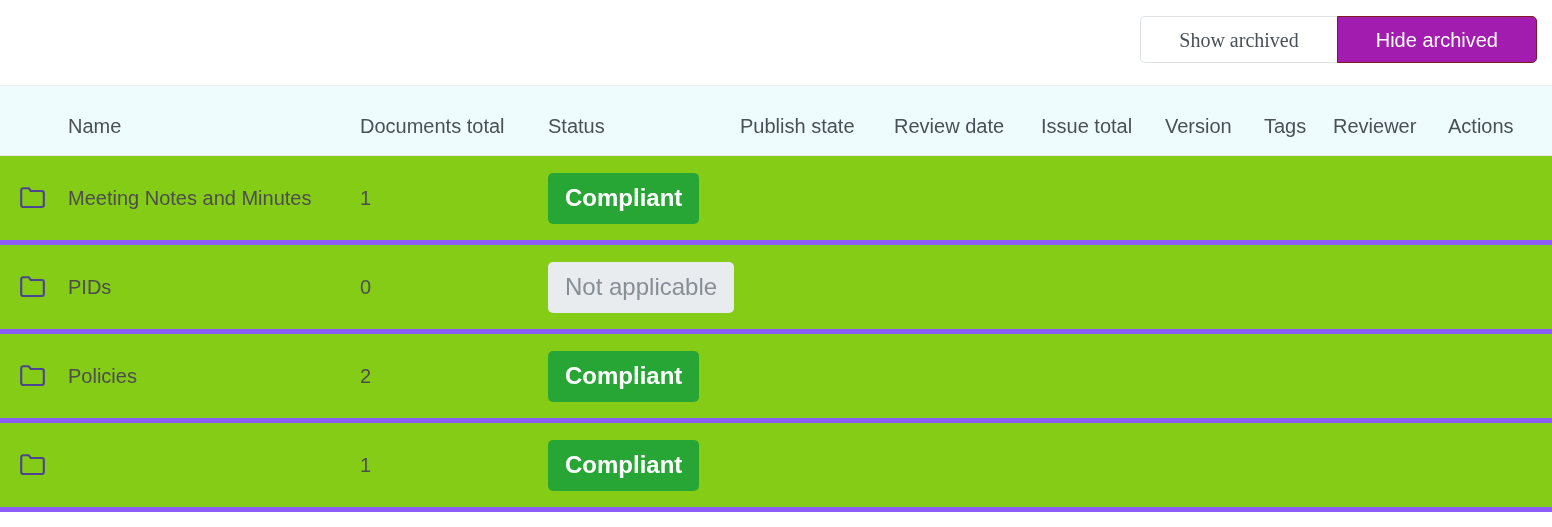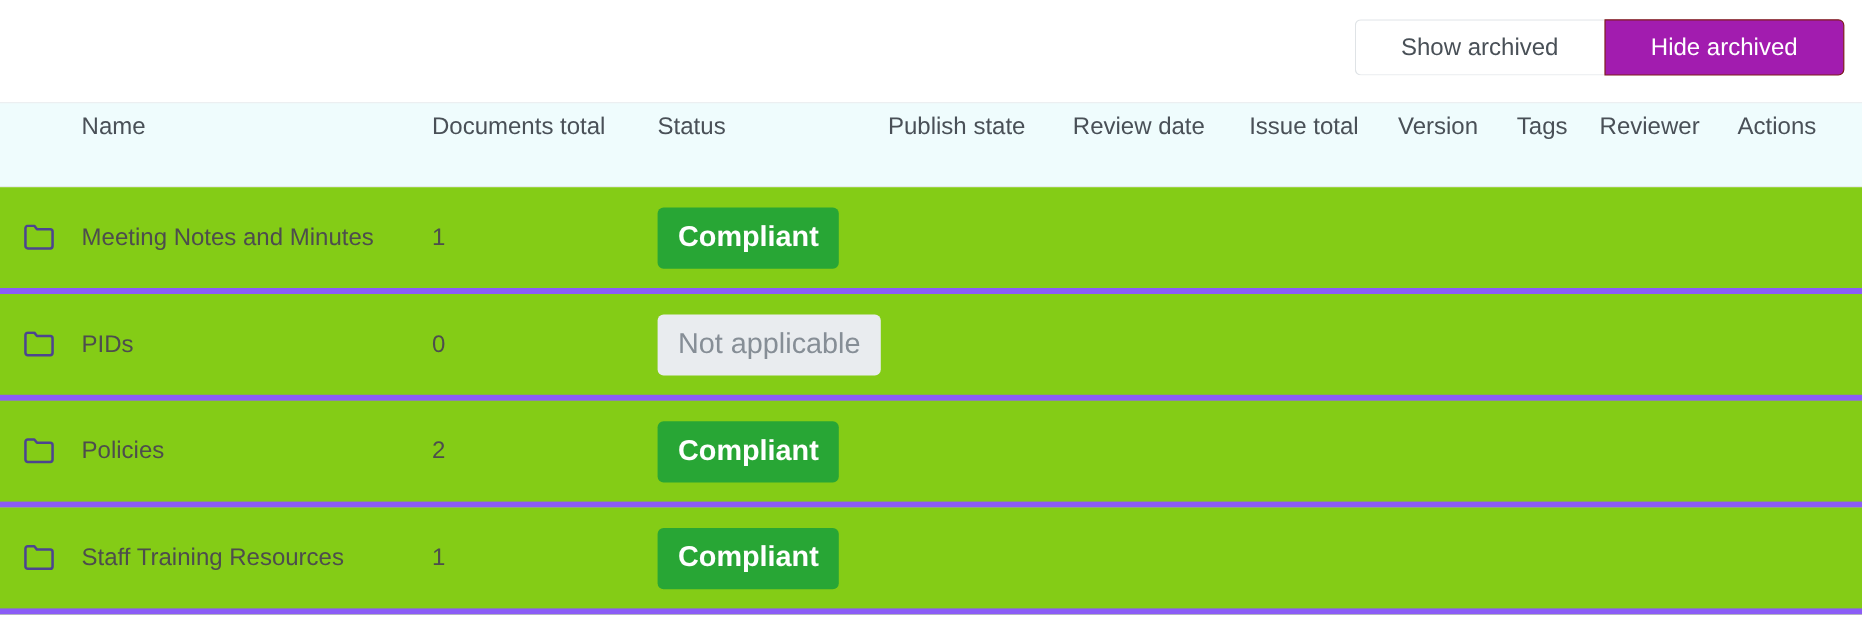--- a/index.html
+++ b/index.html
@@ -46,20 +46,21 @@
     cursor: pointer;
     white-space: nowrap;
     user-select: none;
   }
   .btn-show {
     background: #ffffff;
     color: #495057;
     border: 1px solid #dfe3e6;
     border-right: none;
     border-radius: 5px 0 0 5px;
+    font-family: Liberation Serif, serif;
   }
   .btn-hide {
     background: #a21caf;
     color: #ffffff;
     border: 1px solid #7f1d1d;
     border-radius: 0 5px 5px 0;
   }
 
   
   .table {
@@ -86,21 +87,21 @@
   .cell {
     position: absolute;
     top: 0;
     height: 100%;
     display: flex;
     align-items: center;
     white-space: nowrap;
   }
   .thead .cell {
     align-items: flex-start;
-    padding-top: 9px;
+    padding-top: 29px;
     box-sizing: border-box;
     font-size: 20px;
     color: #495057;
   }
 
   
   .c-icon    { left: 20px;   width: 40px; }
   .c-name    { left: 68px;   width: 285px; }
   .c-docs    { left: 360px;  width: 180px; }
   .c-status  { left: 548px;  width: 185px; }
@@ -229,21 +230,20 @@
     <div class="cell c-reviewer"></div>
     <div class="cell c-actions"></div>
   </div>
 
   <div class="row">
     <div class="cell c-icon">
       <svg class="folder-icon" viewBox="0 0 26 22" fill="none" xmlns="http://www.w3.org/2000/svg" aria-hidden="true">
         <path d="M1.2 3.2a2 2 0 0 1 2-2h5.4l2.2 2.8h11a2 2 0 0 1 2 2v12a2 2 0 0 1-2 2h-18.6a2 2 0 0 1-2-2z" stroke="#4c4490" stroke-width="2.1" stroke-linejoin="round"></path>
       </svg>
     </div>
-    <div class="cell c-name">Staff Training Resources</div>
     <div class="cell c-docs">1</div>
     <div class="cell c-status">
       <span class="badge badge-compliant">Compliant</span>
     </div>
     <div class="cell c-publish"></div>
     <div class="cell c-review"></div>
     <div class="cell c-issue"></div>
     <div class="cell c-version"></div>
     <div class="cell c-tags"></div>
     <div class="cell c-reviewer"></div>

